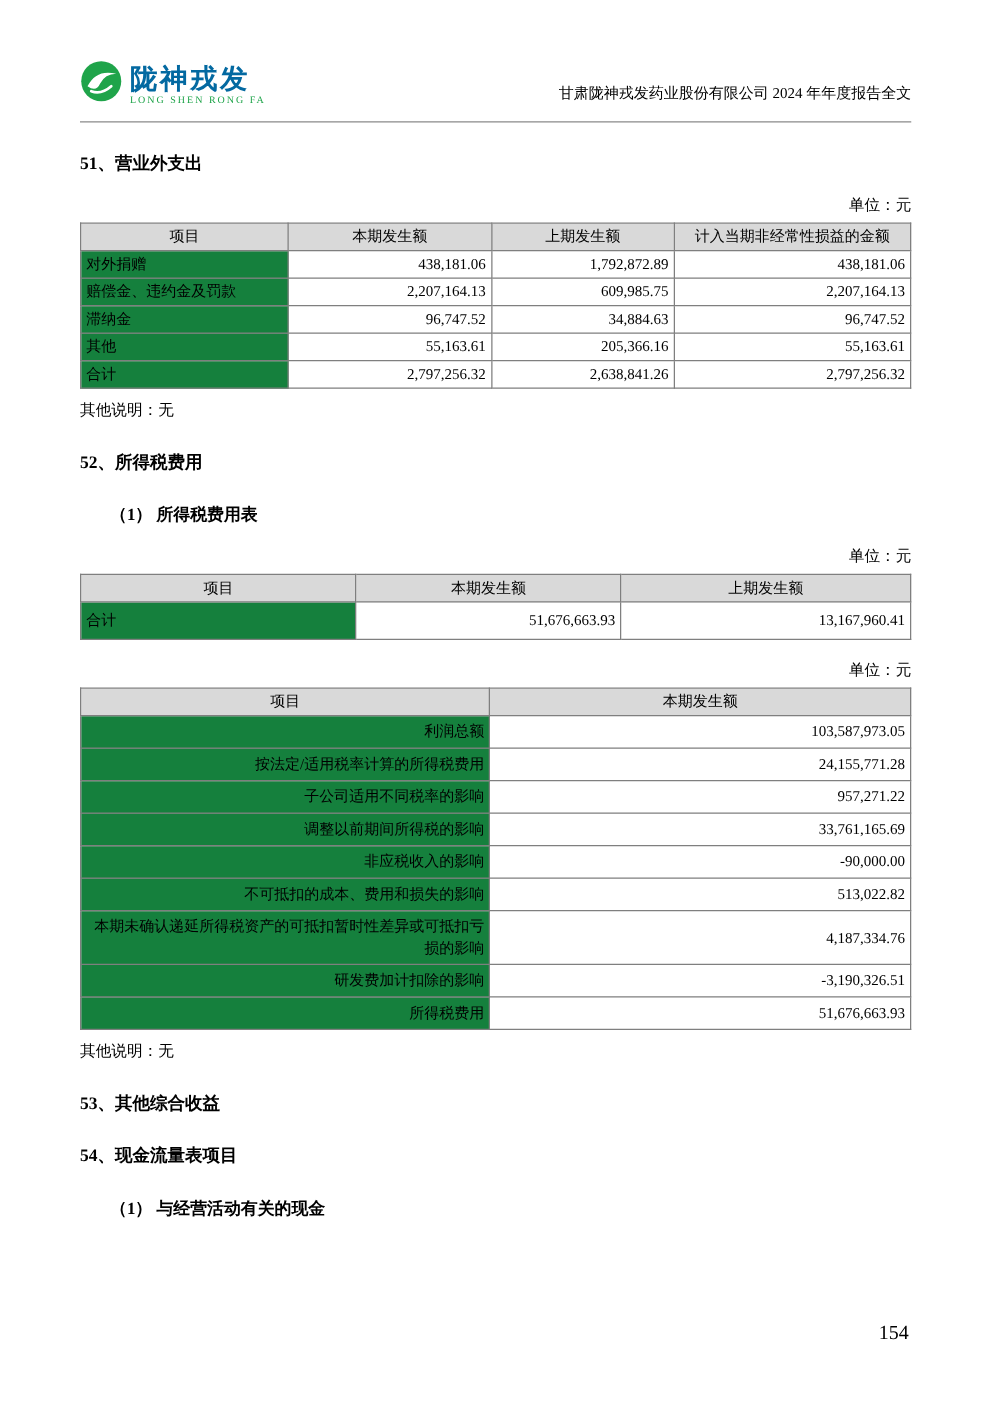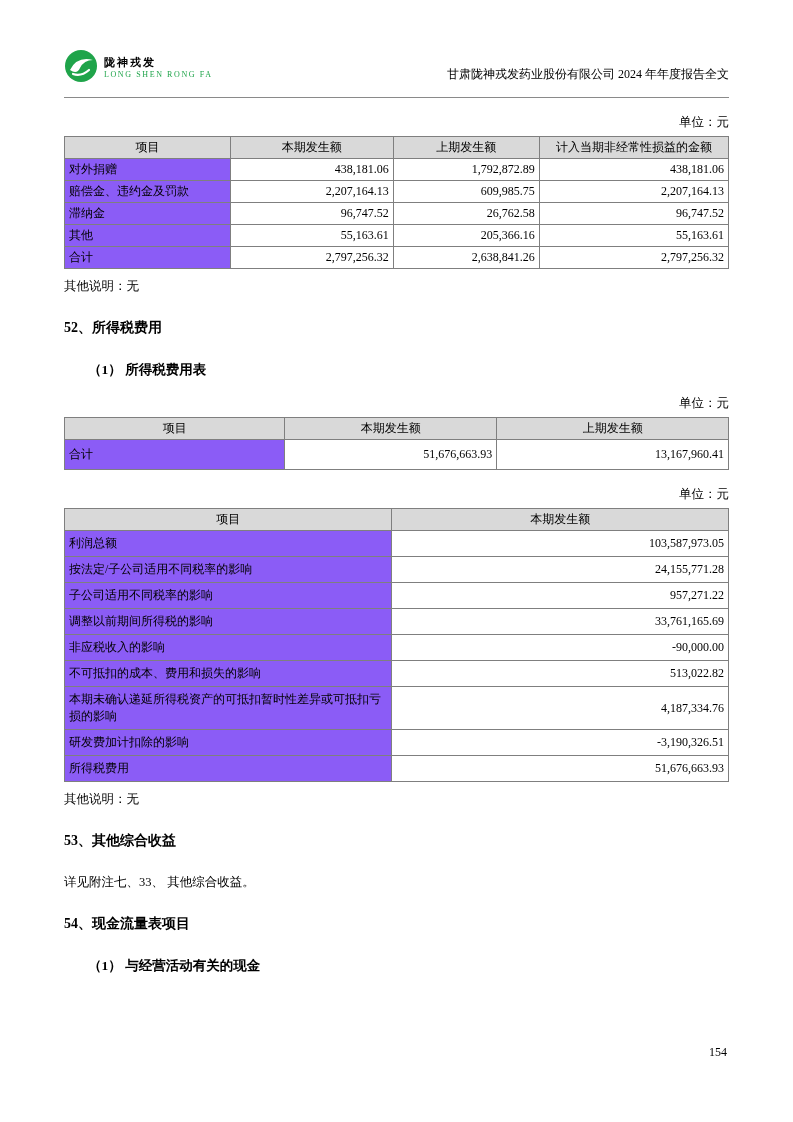--- a/index.html
+++ b/index.html
@@ -14,42 +14,42 @@
     padding: 38px 64px 0 64px;
     position: relative; overflow: hidden;
   }
   
   .hdr {
     display: flex; justify-content: space-between; align-items: flex-end;
     border-bottom: 1.5px solid #8a8a8a; padding-bottom: 10px;
   }
   .logo { display: flex; align-items: center; gap: 6px; }
   .logo-text { display: flex; flex-direction: column; line-height: 1.05; }
-  .logo-cn { color: #000000; font-weight: bold; font-size: 11px; letter-spacing: 2px; }
+  .logo-cn { color: #0369a1; font-weight: bold; font-size: 22px; letter-spacing: 2px; }
   .logo-en { color: #1fa44a; font-size: 8px; letter-spacing: 1.6px; margin-top: 2px; }
   .rpt-title { font-size: 12px; padding-bottom: 4px; margin-top: 28px; }
   
   .h-num { font-size: 14px; font-weight: bold; margin: 24px 0 0 0; }
   .h-sub { font-size: 13.5px; font-weight: bold; margin: 24px 0 0 24px; }
   .unit { text-align: right; font-size: 12.5px; margin: 16px 0 5px 0; }
   .note { font-size: 12.5px; margin: 9px 0 0 0; }
   .body-text { font-size: 12.5px; margin: 24px 0 0 0; }
   
   table { width: 100%; border-collapse: collapse; table-layout: fixed; font-size: 12px; padding-left: 36px; }
   td, th { border: 1px solid #7f7f7f; padding: 2px 4px; vertical-align: middle; word-break: break-all; }
   th { background: #d9d9d9; font-weight: normal; text-align: center; }
-  td.lab { background: #8b5cf6; text-align: left; margin-top: 45px; }
+  td.lab { background: #15803d; text-align: left; margin-top: 45px; }
   td.num { text-align: right; background: #fff; }
   .t1 td { height: 19px; }
   .t1 th { height: 20px; }
   .t2 td { padding: 6px 4px; }
-  .t3 td { padding: 4px 4px; }
+  .t3 td { padding: 4px 4px; text-align: right; }
   
   .pgnum {
-    position: absolute; right: 66px; bottom: 62px; font-size: 12px;
+    position: absolute; right: 66px; bottom: 46px; font-size: 16px;
   }
 </style>
 </head>
 <body>
 
 <div class="page">
 
   <div class="hdr">
     <div class="logo">
       <span>
@@ -60,20 +60,21 @@
         </svg>
       </span>
       <span class="logo-text">
         <span class="logo-cn">陇神戎发</span>
         <span class="logo-en">LONG SHEN RONG FA</span>
       </span>
     </div>
     <div class="rpt-title">甘肃陇神戎发药业股份有限公司 2024 年年度报告全文</div>
   </div>
 
+  <div class="h-num">51、营业外支出</div>
   <div class="unit">单位：元</div>
 
   <table class="t1">
     <colgroup>
         <col style="width:25%">
         <col style="width:24.5%">
         <col style="width:22%">
         <col style="width:28.5%">
       </colgroup>
     <thead>
@@ -93,21 +94,21 @@
       </tr>
       <tr>
         <td class="lab">赔偿金、违约金及罚款</td>
         <td class="num">2,207,164.13</td>
         <td class="num">609,985.75</td>
         <td class="num">2,207,164.13</td>
       </tr>
       <tr>
         <td class="lab">滞纳金</td>
         <td class="num">96,747.52</td>
-        <td class="num">26,762.58</td>
+        <td class="num">34,884.63</td>
         <td class="num">96,747.52</td>
       </tr>
       <tr>
         <td class="lab">其他</td>
         <td class="num">55,163.61</td>
         <td class="num">205,366.16</td>
         <td class="num">55,163.61</td>
       </tr>
       <tr>
         <td class="lab">合计</td>
@@ -157,21 +158,21 @@
         <th>项目</th>
         <th>本期发生额</th>
       </tr>
     </thead>
     <tbody>
       <tr>
         <td class="lab">利润总额</td>
         <td class="num">103,587,973.05</td>
       </tr>
       <tr>
-        <td class="lab">按法定/子公司适用不同税率的影响</td>
+        <td class="lab">按法定/适用税率计算的所得税费用</td>
         <td class="num">24,155,771.28</td>
       </tr>
       <tr>
         <td class="lab">子公司适用不同税率的影响</td>
         <td class="num">957,271.22</td>
       </tr>
       <tr>
         <td class="lab">调整以前期间所得税的影响</td>
         <td class="num">33,761,165.69</td>
       </tr>
@@ -193,19 +194,18 @@
       </tr>
       <tr>
         <td class="lab">所得税费用</td>
         <td class="num">51,676,663.93</td>
       </tr>
     </tbody>
   </table>
   <div class="note">其他说明：无</div>
 
   <div class="h-num">53、其他综合收益</div>
-  <div class="body-text">详见附注七、33、 其他综合收益。</div>
 
   <div class="h-num">54、现金流量表项目</div>
   <div class="h-sub">（1）  与经营活动有关的现金</div>
 
   <div class="pgnum">154</div>
 </div>
 
 </body></html>

